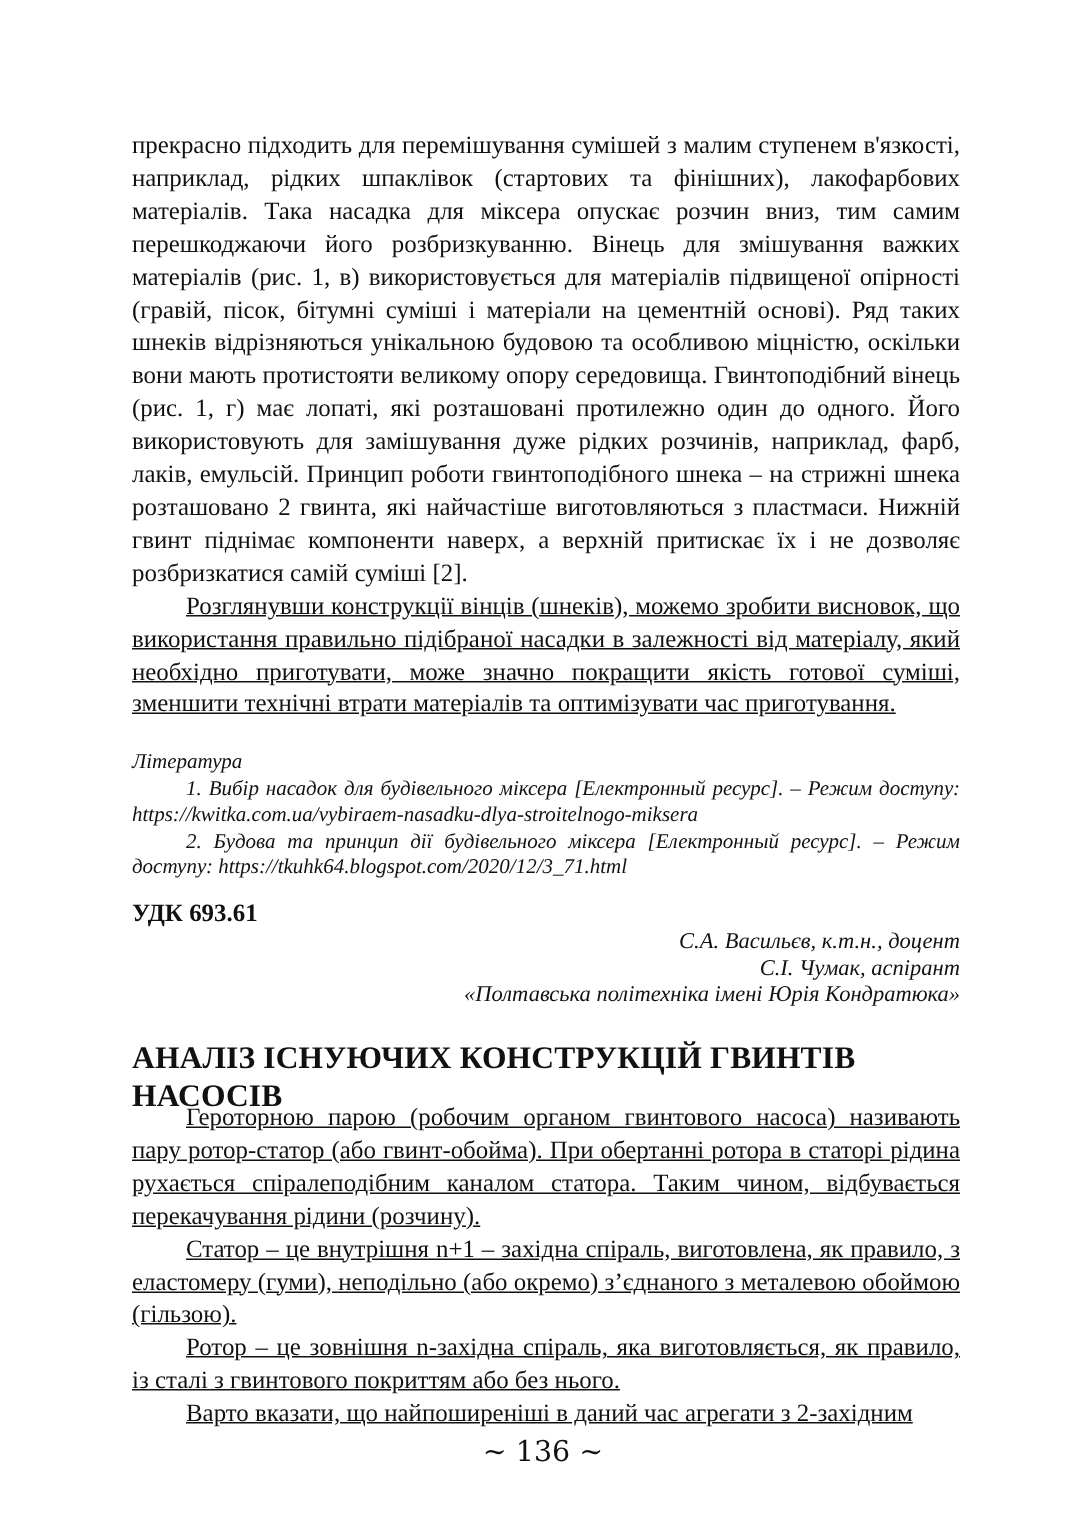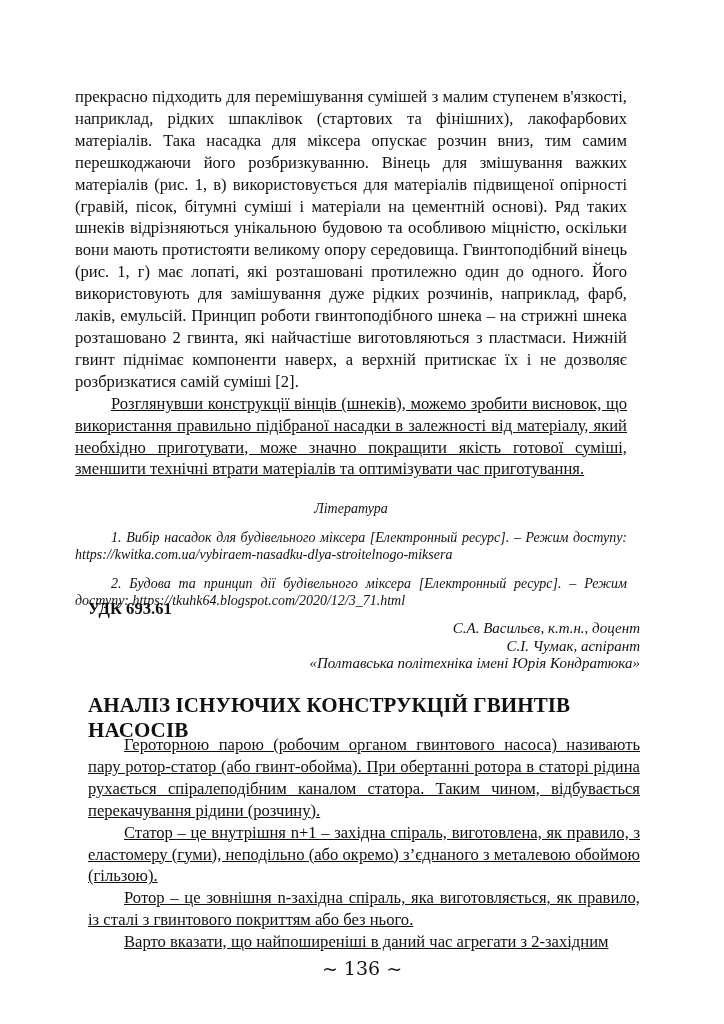--- a/index.html
+++ b/index.html
@@ -1,22 +1,22 @@
 <!DOCTYPE html>
 <html><head>
   <meta charset="utf-8">
   <style>
     html, body { margin: 0; padding: 0; background: #ffffff; }
     body { width: 724px; height: 1024px; position: relative; overflow: hidden;
       font-family: "Liberation Serif", "DejaVu Serif", serif; color: #111; }
-    .page { position: absolute; left: 75px; top: 86px; width: 552px; }
+    .page { position: absolute; left: 88px; top: 86px; width: 552px; }
     p { margin: 0; font-size: 16.6px; line-height: 21.9px; text-align: justify; text-align-last: left; }
     .indent { text-indent: 36px; text-decoration: underline; }
-    .refs-title { margin-top: 20px; font-style: italic; font-size: 14px; line-height: 17.5px; text-align: center; }
-    .ref { font-style: italic; font-size: 14px; line-height: 17.5px; text-indent: 36px; text-align: justify; margin-top: 11px; }
+    .refs-title { margin-top: 20px; font-style: italic; font-size: 14px; line-height: 17.5px; text-align: left; }
+    .ref { font-style: italic; font-size: 14px; line-height: 17.5px; text-indent: 36px; text-align: justify; }
     .udk { position: absolute; left: 88px; top: 599px; font-weight: bold; font-size: 16.6px; }
     .authors { position: absolute; right: 84px; top: 620px; text-align: right; font-style: italic; font-size: 15px; line-height: 17.5px; }
     .title { position: absolute; left: 88px; width: 552px; top: 693px; text-align: left; font-weight: bold; font-size: 21px; letter-spacing: 0.1px; }
     .body2 { position: absolute; left: 88px; top: 734px; width: 552px; }
     .pagenum { position: absolute; top: 957px; left: 0; width: 724px; text-align: center; font-family: "DejaVu Serif", serif; font-size: 19px; }
   </style>
 </head>
 <body>
 
 <div class="page">

